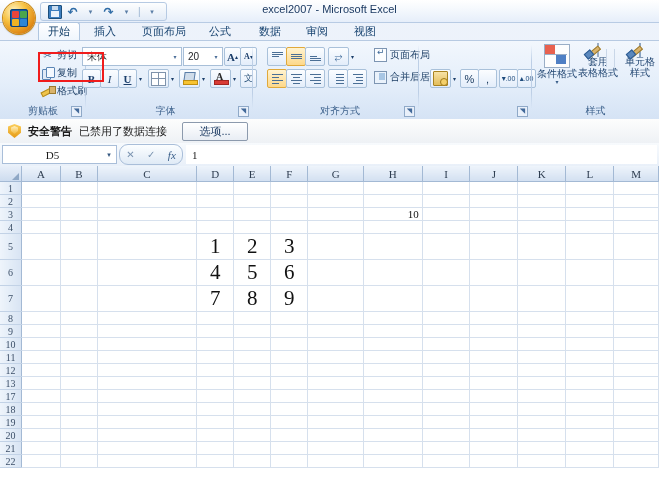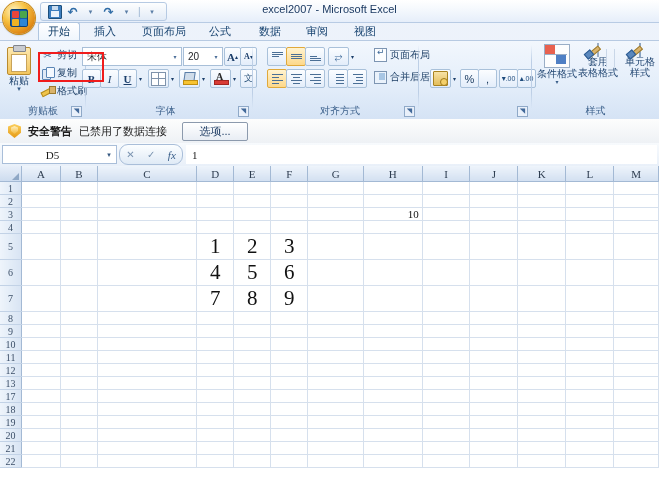--- a/index.html
+++ b/index.html
@@ -261,25 +261,20 @@
     <div class="tab" style="left:133px;">页面布局</div>
     <div class="tab" style="left:200px;">公式</div>
     <div class="tab" style="left:250px;">数据</div>
     <div class="tab" style="left:297px;">审阅</div>
     <div class="tab" style="left:345px;">视图</div>
   </div>
 
   <div class="ribbon">
 
     <div class="group" style="left:0;width:86px;">
-      <div class="paste-btn">
-        <div class="clipboard-ico"></div>
-        <div class="paste-label">粘贴</div>
-        <div class="paste-caret">▾</div>
-      </div>
       <div class="cmd" style="left:38px;top:6px;">
         <span class="gl scissors">✂</span>
         <span>剪切</span>
       </div>
       <div class="cmd" style="left:38px;top:24px;">
         <span class="gl">
           <span class="copy-ico">
               <i class="b1"></i>
               <i class="b2"></i>
             </span>

